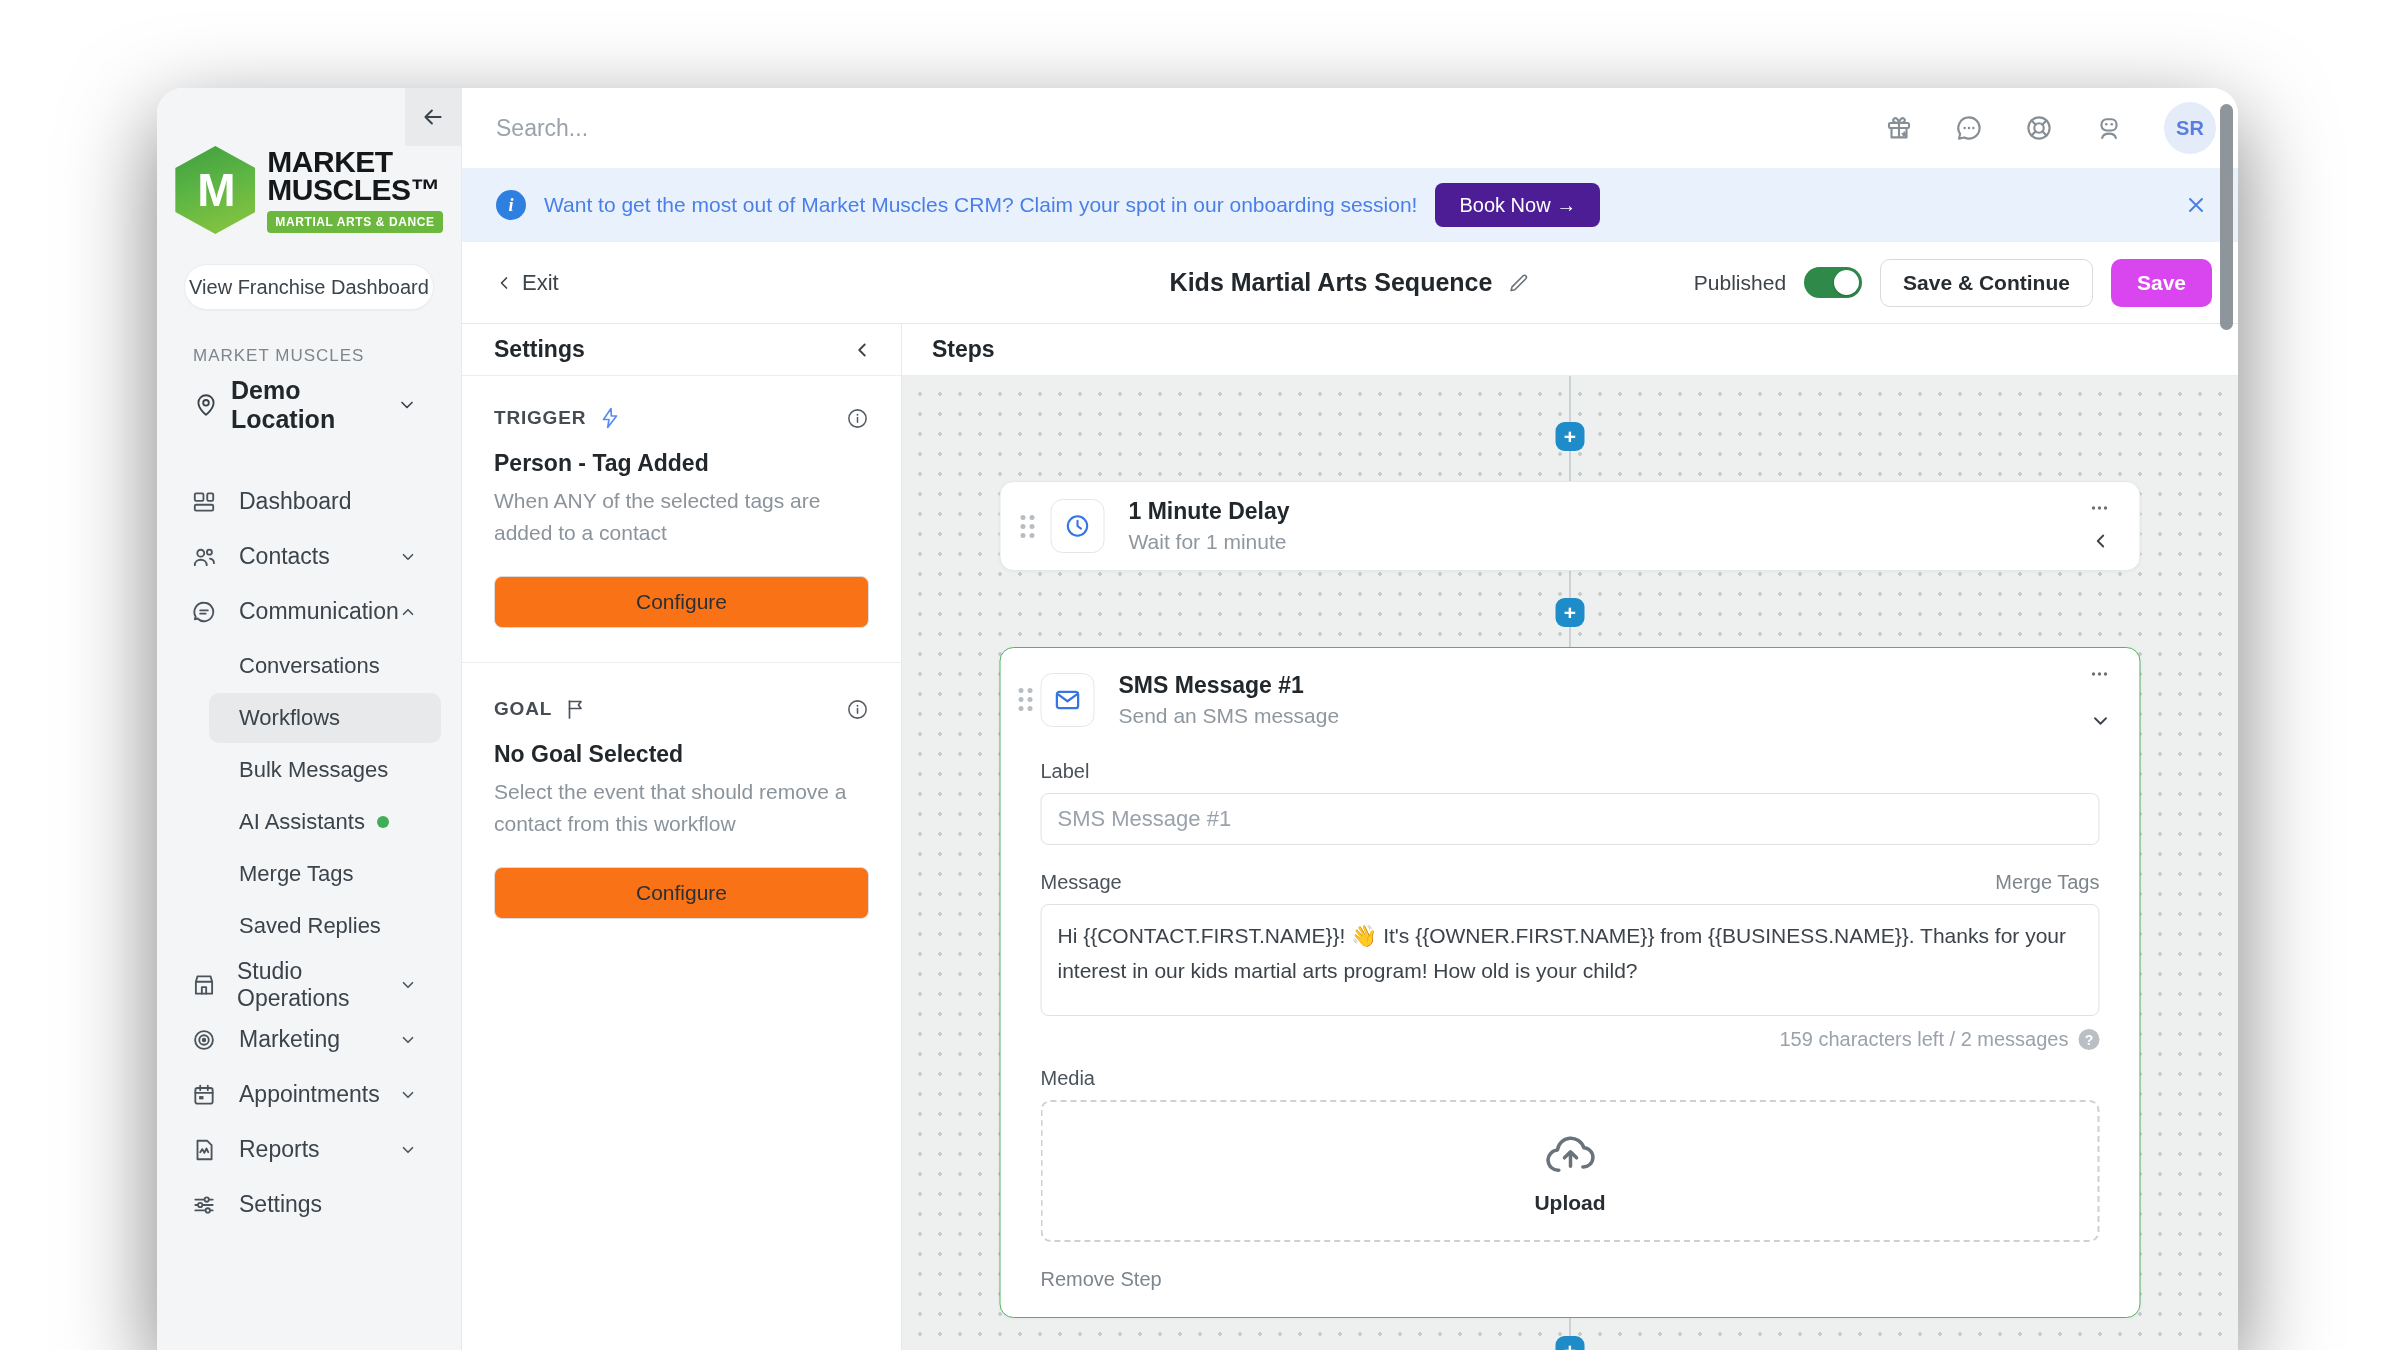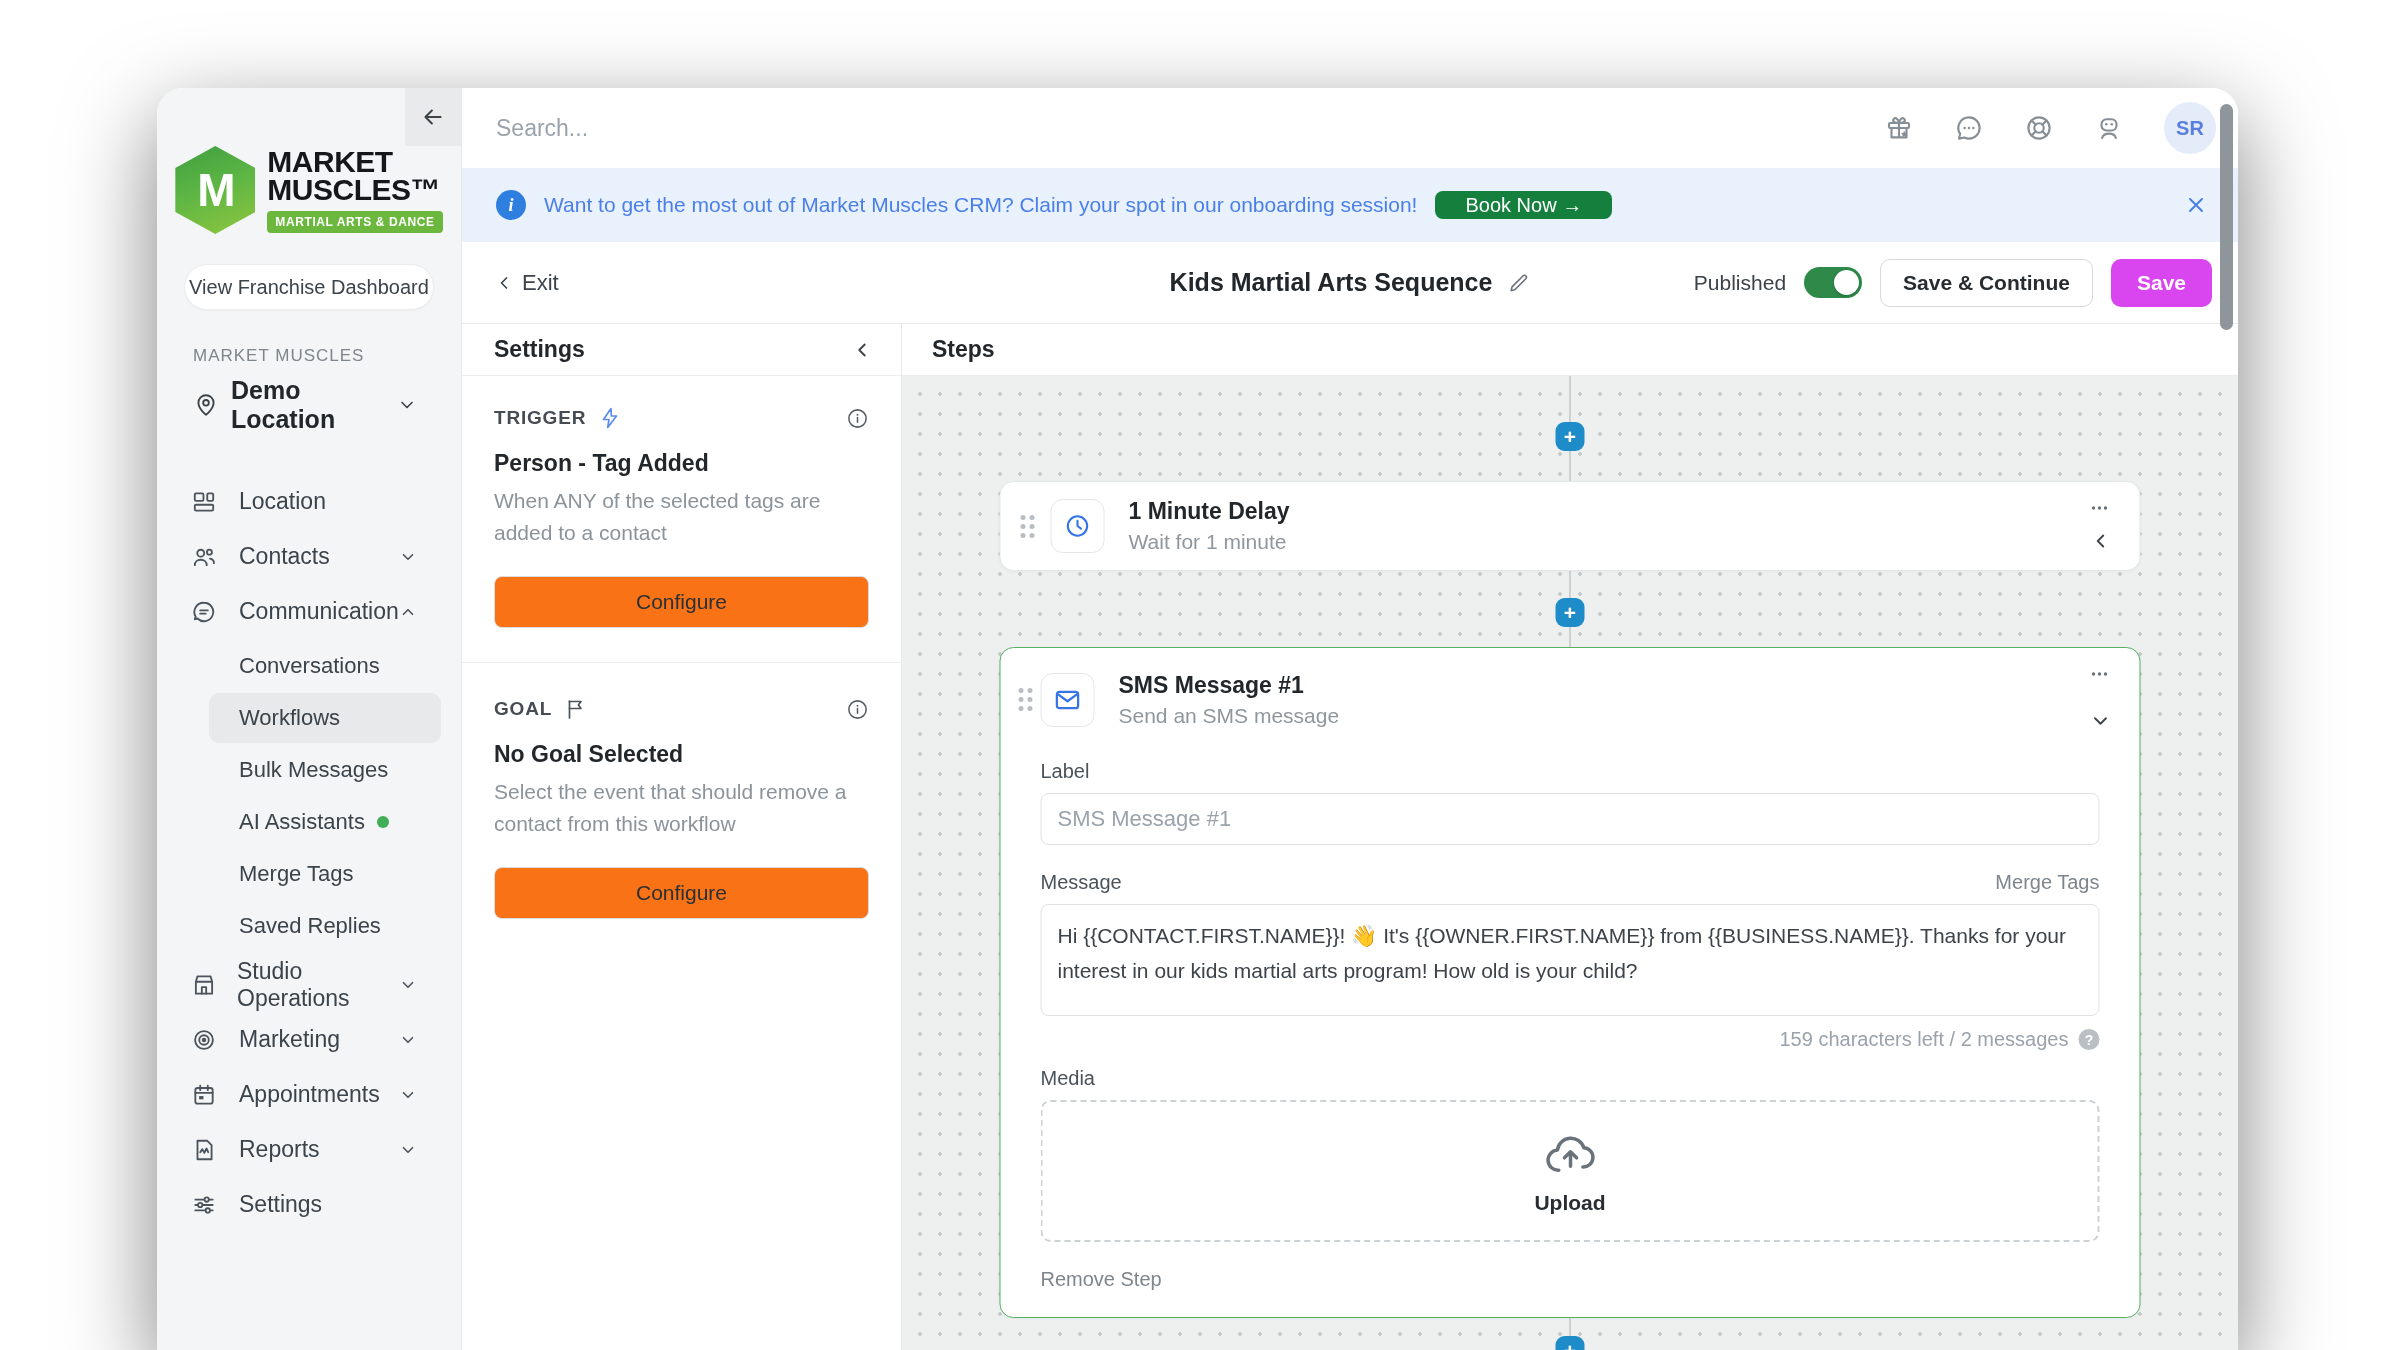--- a/index.html
+++ b/index.html
@@ -65,21 +65,21 @@
   .topbar { height:80px; flex:0 0 80px; display:flex; align-items:center; padding:0 22px 0 34px;justify-content:flex-end; }
   .search-input { border:none; outline:none; font-family:inherit; font-size:23px; color:#3c434a; width:700px; background:transparent; }
   .search-input::placeholder { color:#9aa2ab; }
   .top-icons { margin-left:auto; display:flex; align-items:center; gap:40px; }
   .tico { background:none; border:none; cursor:pointer; color:#868e96; padding:0; }
   .avatar { width:52px; height:52px; border-radius:50%; background:#e4ecfa; color:#5a7de0; font-size:20px; font-weight:bold; display:flex; align-items:center; justify-content:center; cursor:pointer; }
 
   .banner { height:74px; flex:0 0 74px; background:#e9f1fd; display:flex; align-items:center; padding:0 30px 0 34px; }
   .binfo { width:30px; height:30px; border-radius:50%; background:#2f7fe0; color:#fff; font-size:18px; font-weight:bold; display:flex; align-items:center; justify-content:center; font-family:"Liberation Serif",serif; font-style:italic; }
   .btext { color:#4b7fe8; font-size:21px; font-weight:500; margin-left:18px; }
-  .bcta { margin-left:18px; background:#15803d; color:#fff; border:none; border-radius:8px; height:28px; padding:0 30px; font-family:inherit; font-size:20px; font-weight:500; cursor:pointer; }
+  .bcta { margin-left:18px; background:#4c1d95; color:#fff; border:none; border-radius:8px; height:44px; padding:0 24px; font-family:inherit; font-size:20px; font-weight:500; cursor:pointer; }
   .bclose { margin-left:auto; background:none; border:none; color:#4b7fe8; cursor:pointer; }
 
   .page-header { height:82px; flex:0 0 82px; border-bottom:1px solid #e8eaea; display:flex; align-items:center; padding:0 26px 0 32px; position:relative; }
   .exit-btn { display:flex; align-items:center; gap:8px; background:none; border:none; font-family:inherit; font-size:22px; color:#3c434a; cursor:pointer; }
   .title-wrap { position:absolute; left:50%; transform:translateX(-50%); display:flex; align-items:center; gap:14px; }
   .wf-title { font-size:25px; font-weight:600; color:#22272c; }
   .pencil { color:#6a737b; cursor:pointer; background:none; border:none; }
   .header-right { margin-left:auto; display:flex; align-items:center; gap:18px; }
   .pub-label { font-size:21px; color:#3c434a; }
   .toggle { width:58px; height:31px; border-radius:16px; background:#2f8a4a; position:relative; border:none; cursor:pointer; }
@@ -193,21 +193,21 @@
 
     <nav>
       <div class="nav-item">
         <span class="ic">
             <svg width="26" height="26" viewBox="0 0 24 24" fill="none" stroke="currentColor" stroke-width="1.7" stroke-linecap="round" stroke-linejoin="round">
               <rect x="3.5" y="4" width="8" height="7" rx="1.2"></rect>
               <rect x="15" y="4" width="5.5" height="7" rx="1.2"></rect>
               <rect x="3.5" y="14.5" width="17" height="5.5" rx="1.2"></rect>
             </svg>
           </span>
-        <span class="lbl">Location</span>
+        <span class="lbl">Dashboard</span>
       </div>
       <div class="nav-item">
         <span class="ic">
             <svg width="26" height="26" viewBox="0 0 24 24" fill="none" stroke="currentColor" stroke-width="1.7" stroke-linecap="round" stroke-linejoin="round">
               <circle cx="9" cy="8.5" r="3.2"></circle>
               <path d="M3.5 19.5c0-3 2.5-5 5.5-5s5.5 2 5.5 5"></path>
               <circle cx="17" cy="7.5" r="2.3"></circle>
               <path d="M17.5 13.5c2.2.3 3.7 2 3.7 4.2"></path>
             </svg>
           </span>

